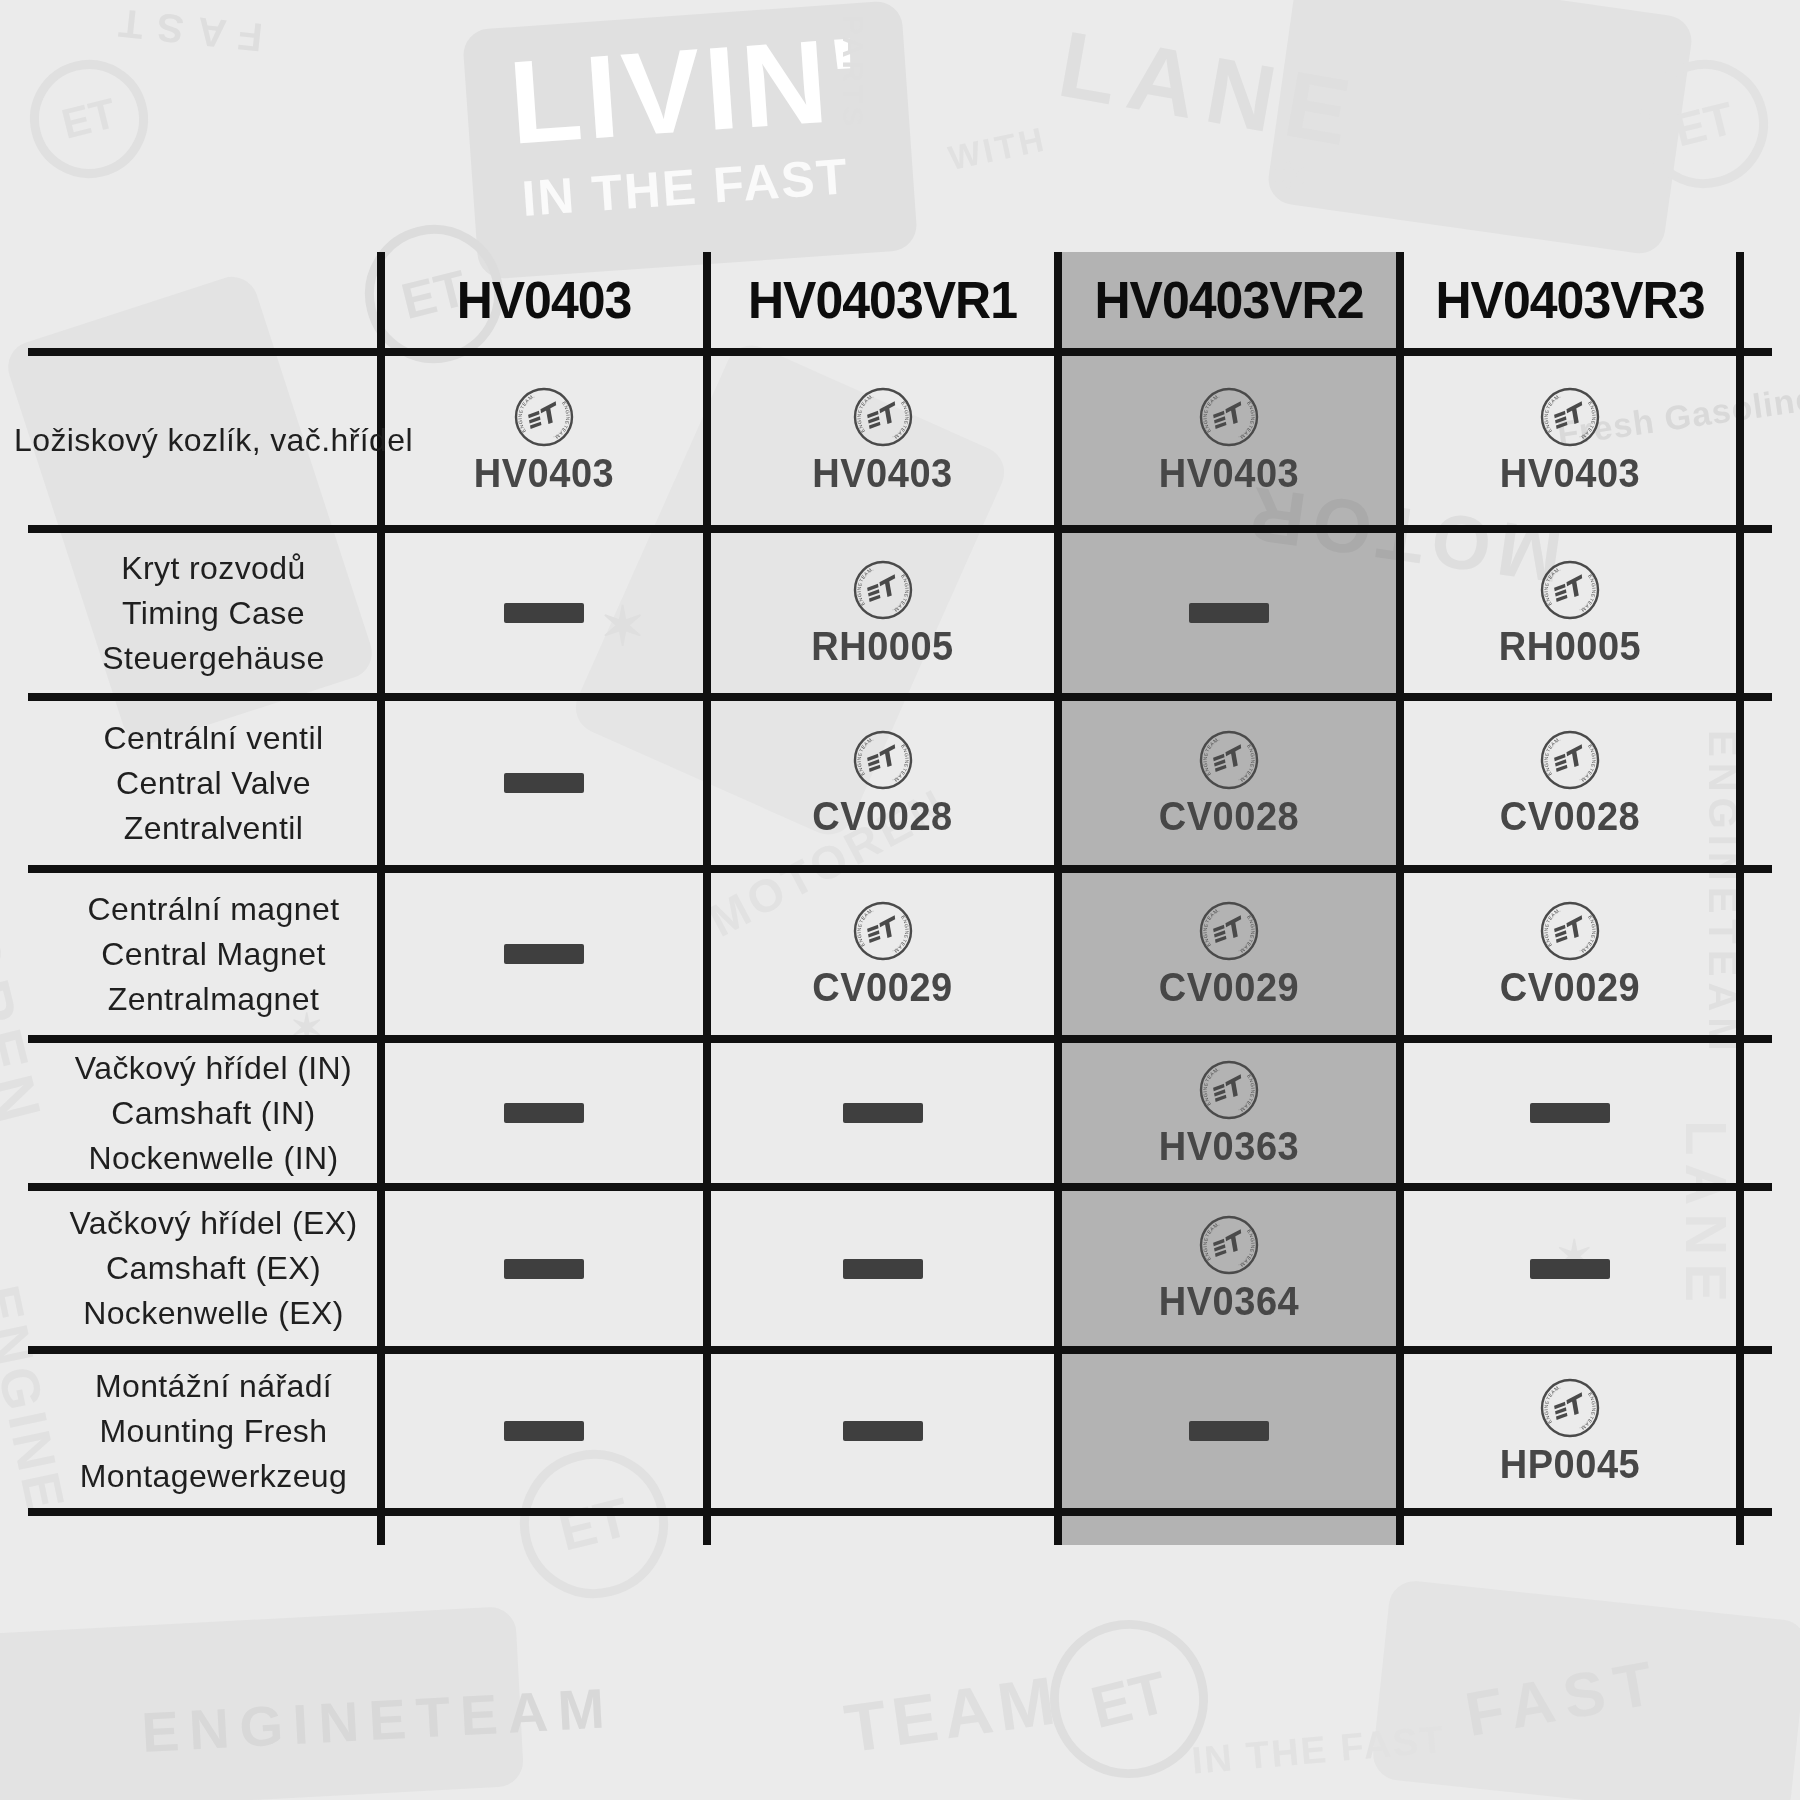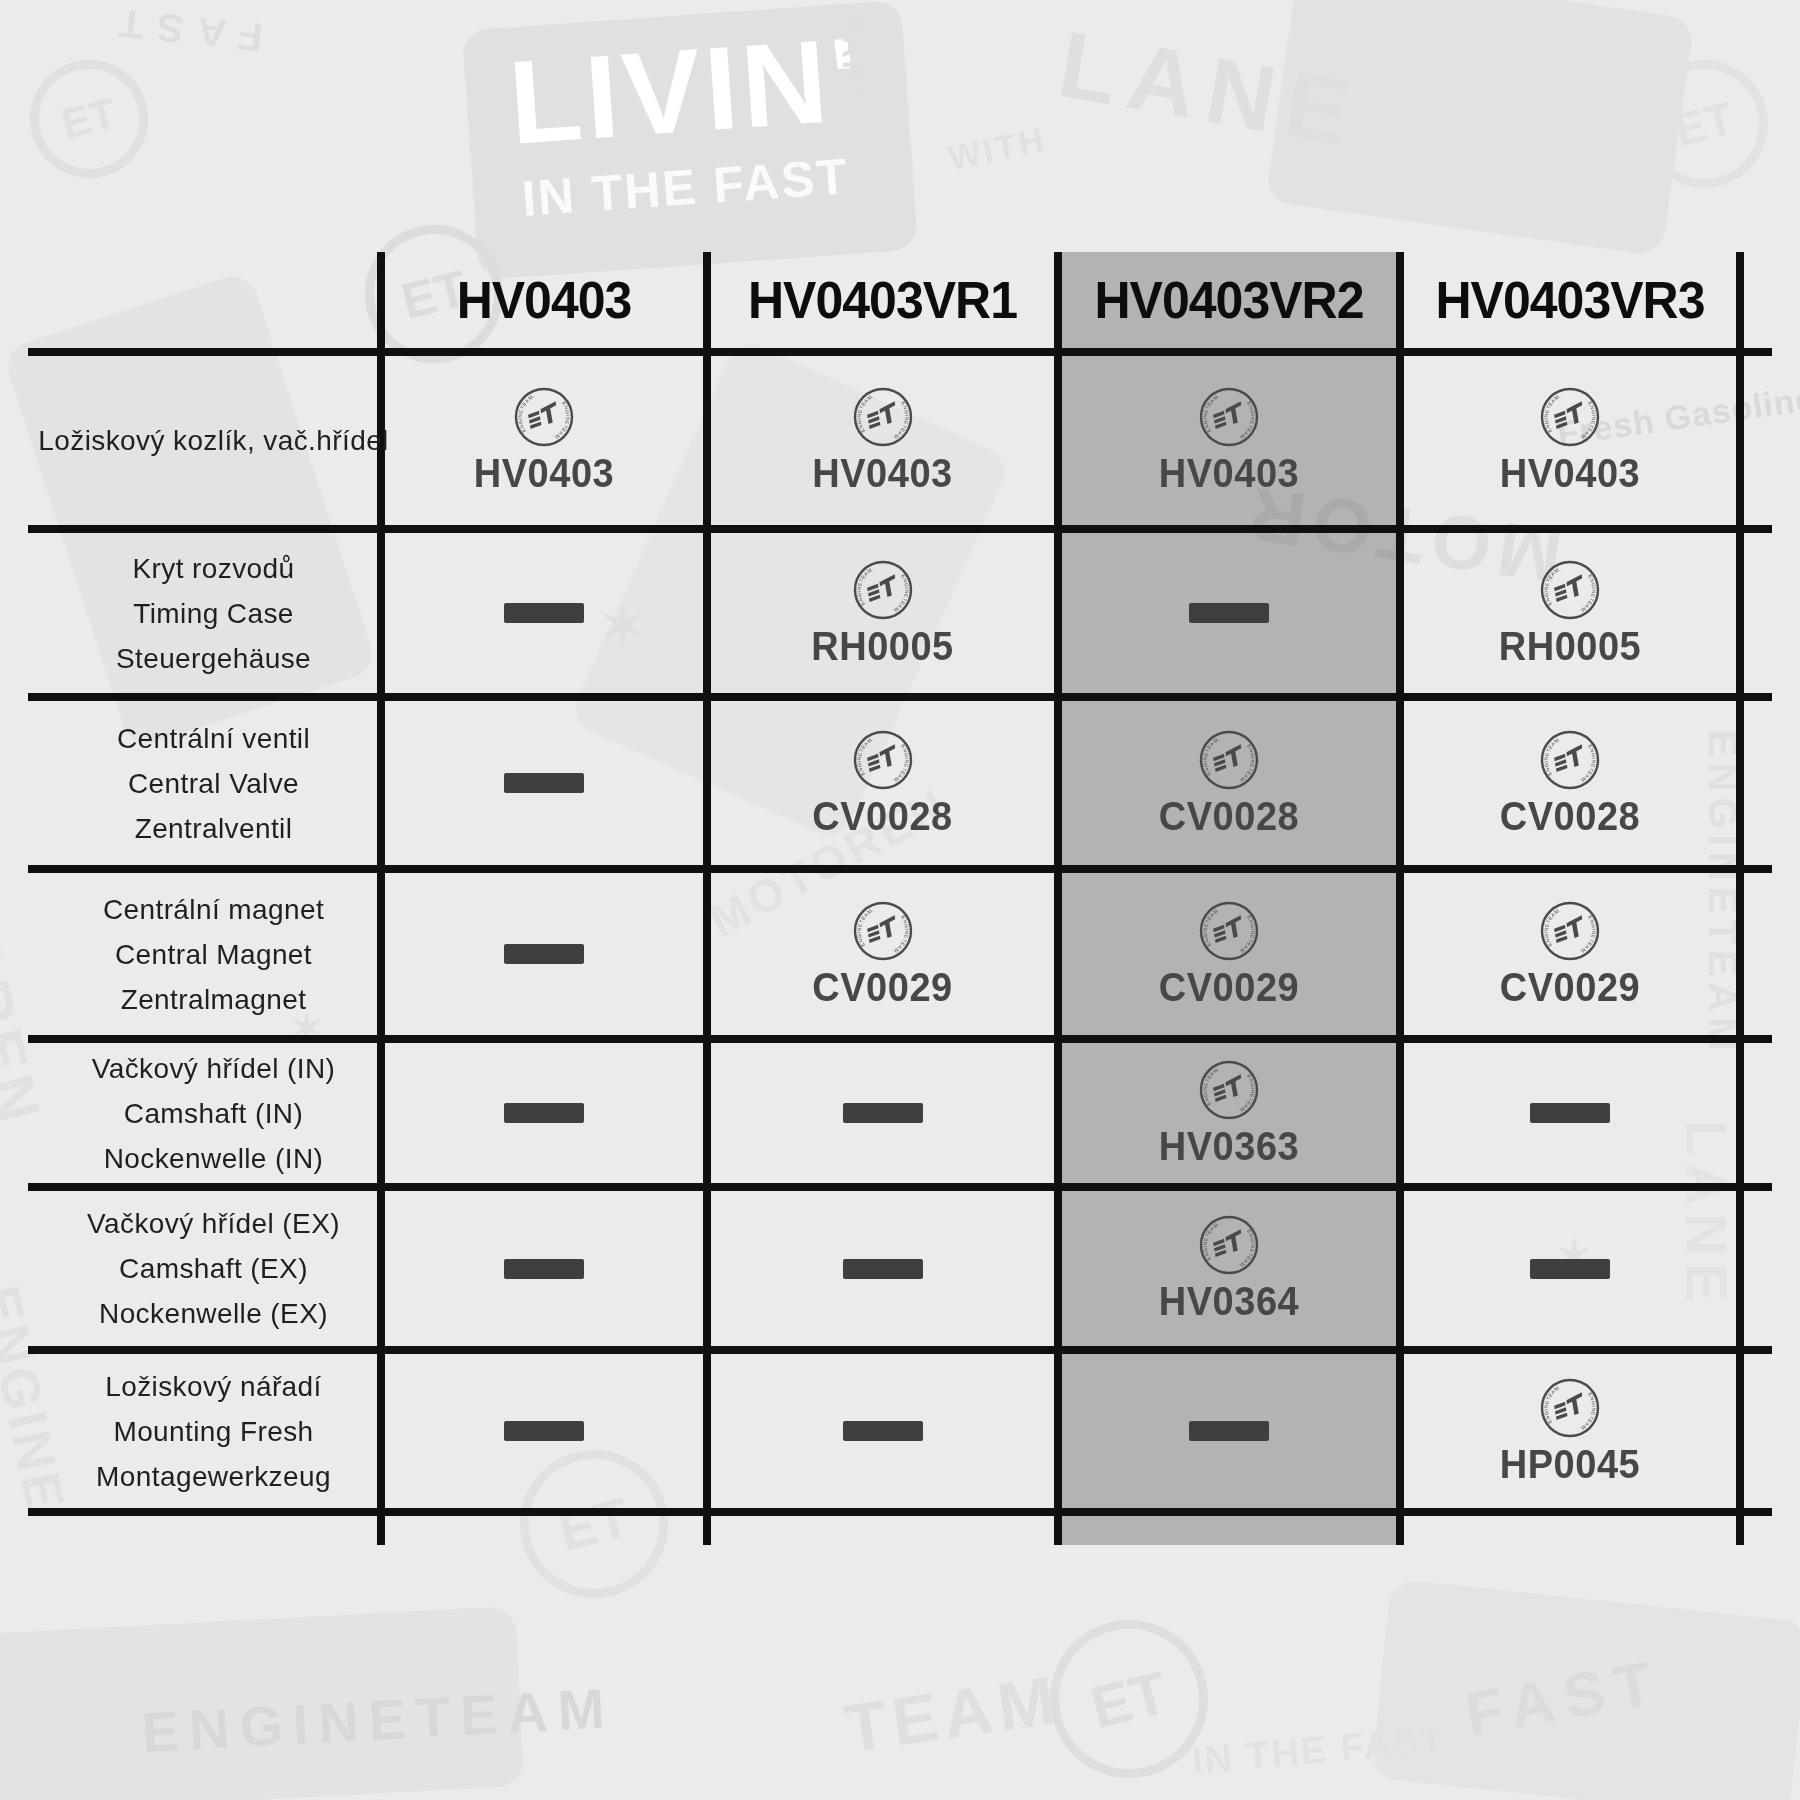--- a/index.html
+++ b/index.html
@@ -16,21 +16,21 @@
            font-weight:bold;transform-origin:center;}
   .bg-star{position:absolute;font-weight:bold;}
   
   #col-highlight{position:absolute;z-index:2;}
   
   .hline,.vline{position:absolute;z-index:3;}
   
   .header-cell{position:absolute;z-index:4;display:flex;align-items:center;justify-content:center;
     font-weight:bold;font-size:50px;letter-spacing:-1px;transform:scaleY(1.04);}
   .label-cell{position:absolute;z-index:4;display:flex;flex-direction:column;align-items:center;justify-content:center;}
-  .label-line{font-size:28px;line-height:45px;white-space:nowrap;letter-spacing:0.4px;margin-left:20px;}
+  .label-line{font-size:32px;line-height:45px;white-space:nowrap;letter-spacing:0.4px;margin-left:20px;}
   .data-cell{position:absolute;z-index:4;display:flex;flex-direction:column;align-items:center;justify-content:center;gap:4px;}
   .part-number{font-weight:bold;font-size:38px;letter-spacing:0.5px;transform:scaleY(1.05);}
   .dash-bar{width:80px;height:20px;border-radius:2px;}
   .et-logo{width:62px;height:62px;}
 </style>
 </head>
 <body>
 
 <div id="stage">
   <div id="bg-layer">
@@ -112,21 +112,21 @@
         <div class="label-line">Vačkový hřídel (IN)</div>
         <div class="label-line">Camshaft (IN)</div>
         <div class="label-line">Nockenwelle (IN)</div>
       </div>
       <div class="label-cell" style="left: 30px; top: 1191px; width: 347px; height: 155px; color: rgb(31, 31, 31);">
         <div class="label-line">Vačkový hřídel (EX)</div>
         <div class="label-line">Camshaft (EX)</div>
         <div class="label-line">Nockenwelle (EX)</div>
       </div>
       <div class="label-cell" style="left: 30px; top: 1354px; width: 347px; height: 154px; color: rgb(31, 31, 31);">
-        <div class="label-line">Ložiskový nářadí</div>
+        <div class="label-line">Montážní nářadí</div>
         <div class="label-line">Mounting Fresh</div>
         <div class="label-line">Montagewerkzeug</div>
       </div>
     </div>
   <div id="cells-layer">
       <div class="data-cell" style="left: 385px; top: 356px; width: 318px; height: 169px;">
         <svg class="et-logo" viewBox="0 0 62 62">
   <circle cx="31" cy="31" r="28" fill="none" stroke="#4a4a4a" stroke-width="2.4"></circle>
   <path id="alg0" d="M13,45 A23,23 0 0 1 22,11" fill="none"></path>
   <path id="blg0" d="M49,17 A23,23 0 0 1 40,51" fill="none"></path>

